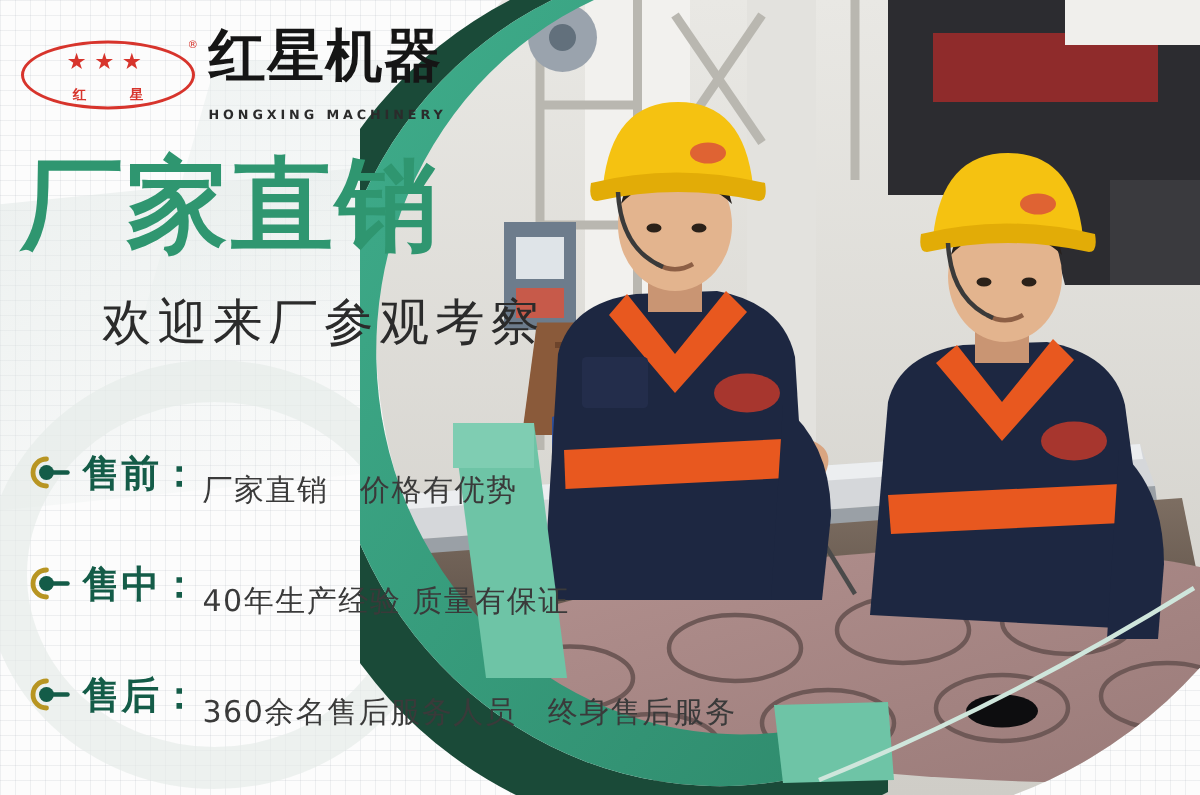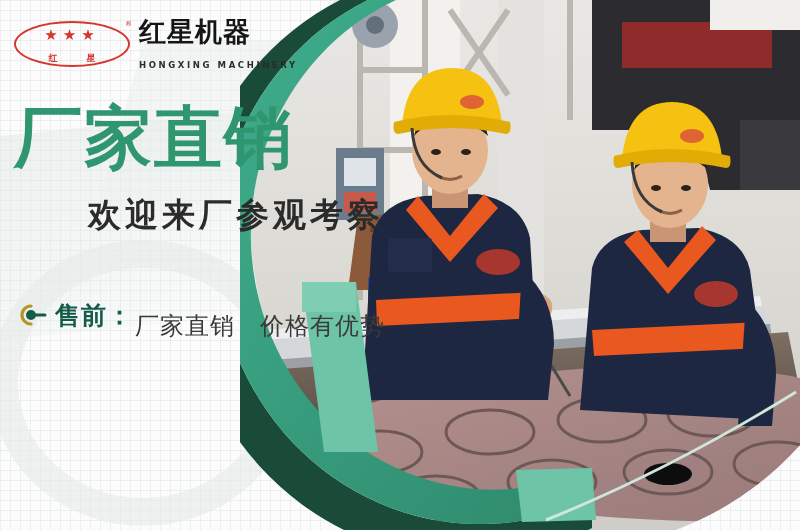--- a/index.html
+++ b/index.html
@@ -40,38 +40,38 @@
   .logo-oval{
     position:absolute;inset:0;border:2.5px solid #d7342c;border-radius:50%;
   }
   .logo-stars{position:absolute;left:0;right:0;top:7px;text-align:center;
     color:#d7342c;font-size:15px;letter-spacing:5px;line-height:1;}
   .logo-cn{position:absolute;left:0;right:0;bottom:4px;display:flex;
     justify-content:space-around;padding:0 20px;color:#d7342c;
     font-size:9px;font-weight:bold;line-height:1;}
   .logo-r{position:absolute;right:-2px;top:-1px;color:#d7342c;font-size:7px;}
   .logo-txt{display:flex;flex-direction:column;justify-content:center;}
-  .logo-name{font-size:27px;font-weight:900;color:#151515;letter-spacing:1px;line-height:1.05;}
+  .logo-name{font-size:38px;font-weight:900;color:#151515;letter-spacing:1px;line-height:1.05;}
   .logo-sub{font-size:8.5px;font-weight:bold;color:#2b2b2b;letter-spacing:2.6px;
     margin-top:14px;}
   
   .headline{position:absolute;left:14px;top:104px;
     font-size:68px;font-weight:900;color:#2f9670;letter-spacing:2px;
     line-height:1;white-space:nowrap;}
   .subhead{position:absolute;left:68px;top:198px;
-    font-size:33px;font-weight:700;color:#2b2b2b;letter-spacing:4px;
-    line-height:1;white-space:nowrap;margin-left:20px;}
+    font-size:33px;font-weight:400;color:#2b2b2b;letter-spacing:4px;
+    line-height:1;white-space:nowrap;}
   
   .bullets{position:absolute;left:14px;top:296px;width:560px;}
   .bullet{display:flex;align-items:center;height:38px;margin-bottom:36px;}
   .bullet:last-child{margin-bottom:0;}
   .bullet-icon{flex:0 0 auto;width:34px;height:26px;margin-right:7px;}
   .bullet-tag{font-size:25px;font-weight:900;color:#145c48;letter-spacing:1px;
     white-space:nowrap;}
-  .bullet-text{font-size:24px;color:#3a3a3a;letter-spacing:1px;white-space:nowrap;
+  .bullet-text{font-size:20px;color:#3a3a3a;letter-spacing:1px;white-space:nowrap;
     margin-left:2px;margin-top:22px;}
 </style>
 </head>
 <body>
 
 <div id="banner">
 
   <div class="grid-bg"></div>
   <div class="wm wm3"></div>
   <div class="wm wm1"></div>
@@ -267,16 +267,38 @@
         <svg width="34" height="26" viewBox="0 0 34 26">
           <path d="M17 4 A 9 9 0 1 0 17 22" fill="none" stroke="#b89522" stroke-width="3.2" stroke-linecap="round"></path>
           <circle cx="17" cy="13" r="5" fill="#145c48"></circle>
           <path d="M22 13 H31" stroke="#145c48" stroke-width="3" stroke-linecap="round"></path>
         </svg>
       </span>
       <span class="bullet-tag">售前：</span>
       <span class="bullet-text">厂家直销　价格有优势</span>
     </div>
 
-
+    <div class="bullet">
+      <span class="bullet-icon">
+        <svg width="34" height="26" viewBox="0 0 34 26">
+          <path d="M17 4 A 9 9 0 1 0 17 22" fill="none" stroke="#b89522" stroke-width="3.2" stroke-linecap="round"></path>
+          <circle cx="17" cy="13" r="5" fill="#145c48"></circle>
+          <path d="M22 13 H31" stroke="#145c48" stroke-width="3" stroke-linecap="round"></path>
+        </svg>
+      </span>
+      <span class="bullet-tag">售中：</span>
+      <span class="bullet-text">40年生产经验 质量有保证</span>
+    </div>
+
+    <div class="bullet">
+      <span class="bullet-icon">
+        <svg width="34" height="26" viewBox="0 0 34 26">
+          <path d="M17 4 A 9 9 0 1 0 17 22" fill="none" stroke="#b89522" stroke-width="3.2" stroke-linecap="round"></path>
+          <circle cx="17" cy="13" r="5" fill="#145c48"></circle>
+          <path d="M22 13 H31" stroke="#145c48" stroke-width="3" stroke-linecap="round"></path>
+        </svg>
+      </span>
+      <span class="bullet-tag">售后：</span>
+      <span class="bullet-text">360余名售后服务人员　终身售后服务</span>
+    </div>
 
   </div>
 </div>
 
 </body></html>

